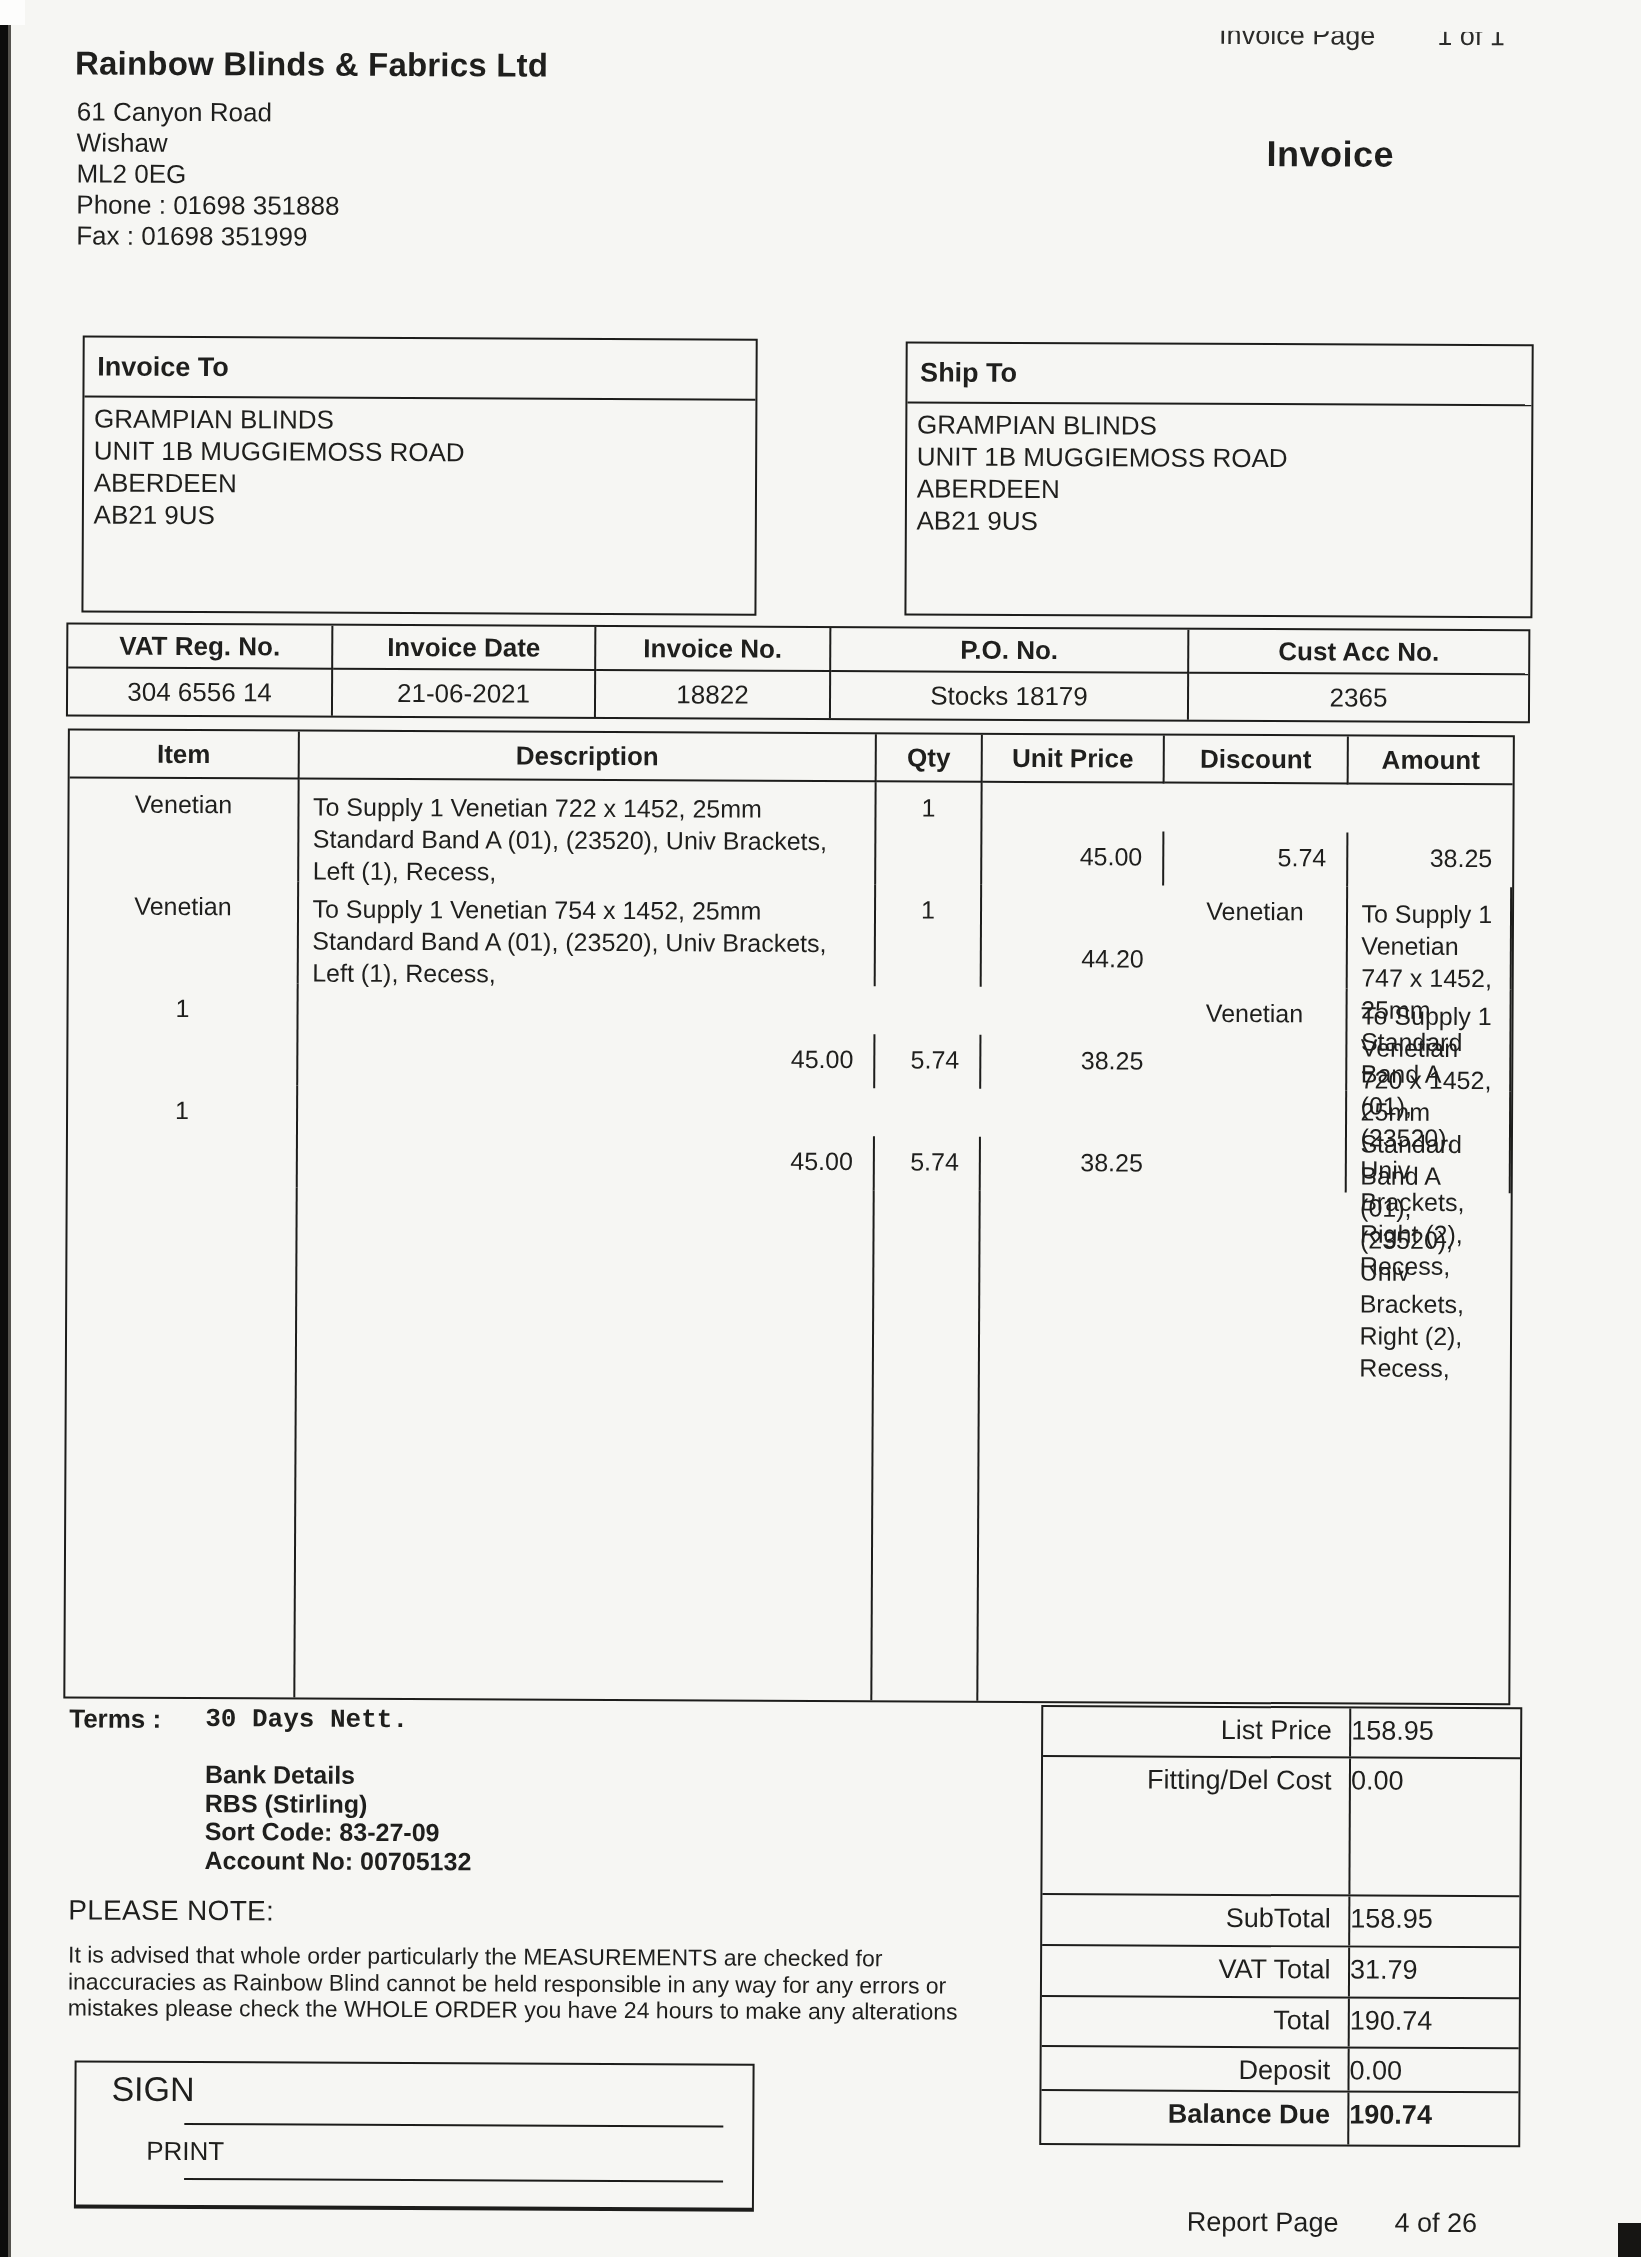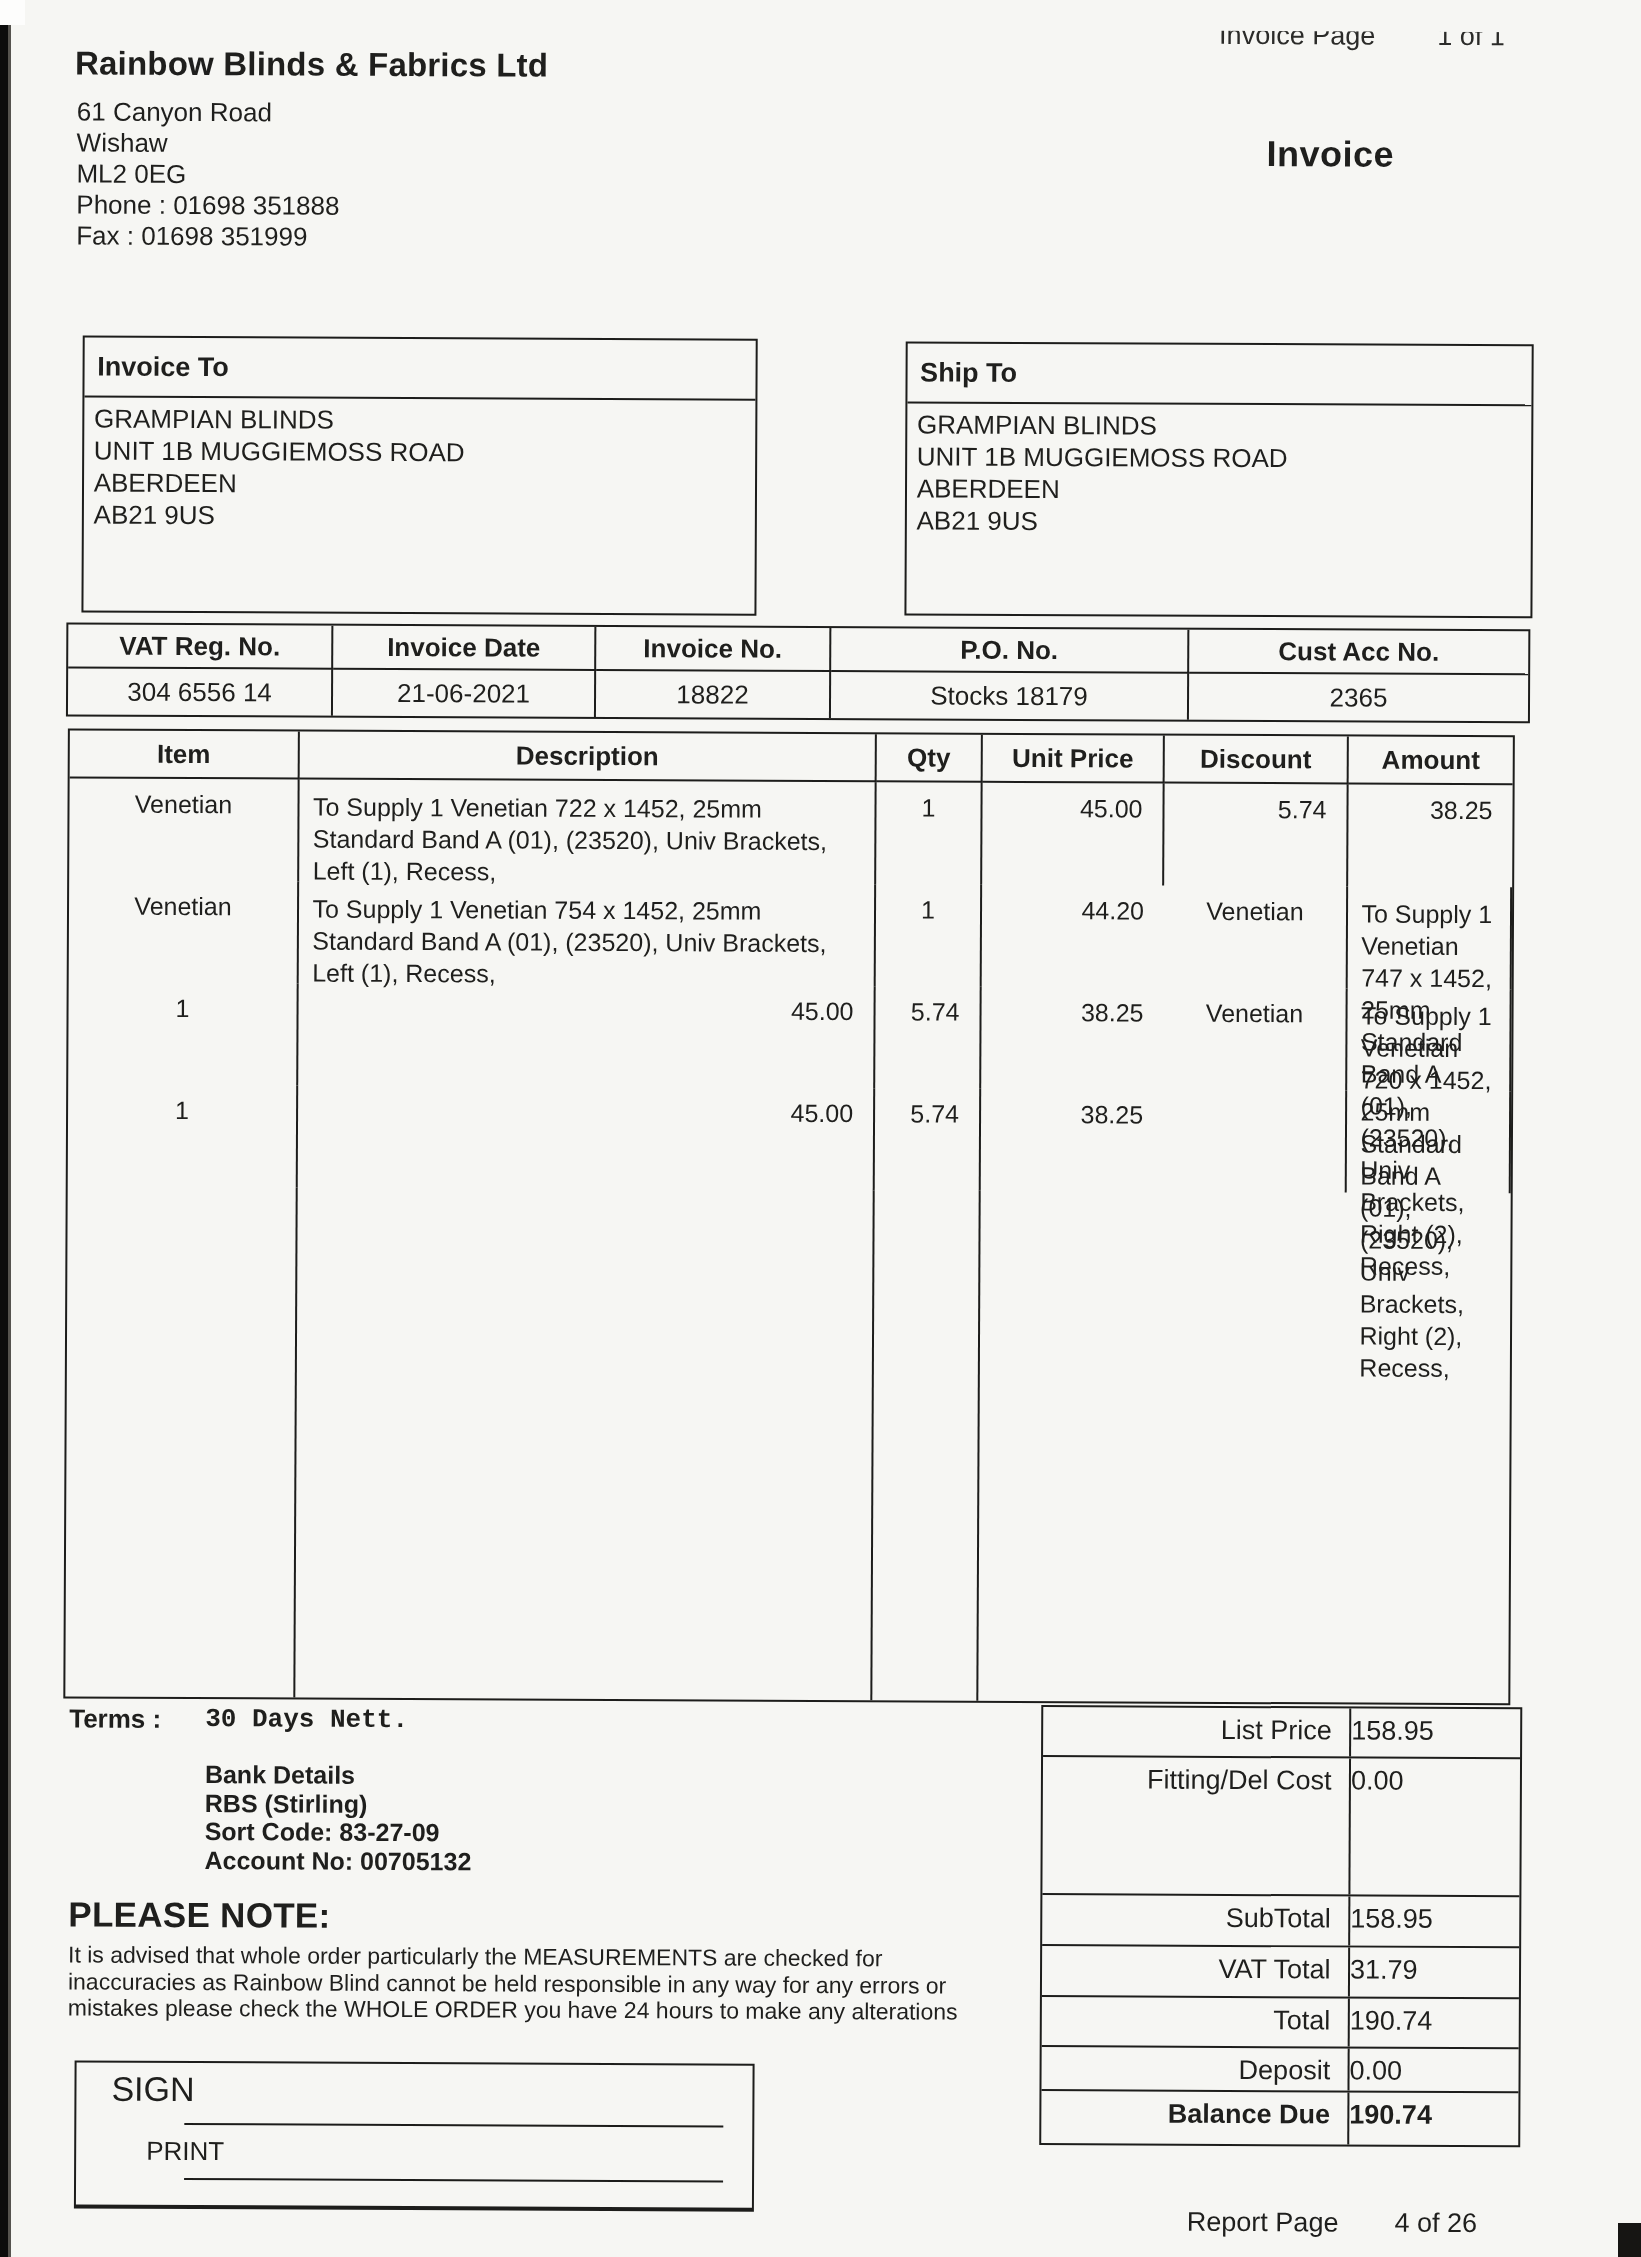--- a/index.html
+++ b/index.html
@@ -38,35 +38,35 @@
   .items{left:66px;top:732px;width:1443px;height:966px;border:2.9px solid #1d1d1b;display:grid;
     grid-template-columns:230px 577px 106px 182px 184px 1fr;
     grid-template-rows:48px 102px 102px 102px 102px 1fr;box-sizing:content-box;}
   .items .hc{border-bottom:2.9px solid #1d1d1b;display:flex;align-items:center;justify-content:center;
     font-weight:bold;font-size:26px;}
   .items .br{border-right:2.4px solid #1d1d1b;}
   .items .c{font-size:25px;padding-top:10.6px;box-sizing:border-box;}
   .items .c-item{text-align:center;}
   .items .c-desc{padding-left:13.5px;padding-right:15.4px;line-height:32px;}
   .items .c-qty{text-align:center;}
-  .items .c-num{text-align:right;padding-right:20px;}
+  .items .c-num{text-align:right;padding-right:20px;margin-top:48px;}
   
   .totals{left:1044px;top:1704px;width:477px;border:2.9px solid #1d1d1b;background:transparent;}
   .trow{display:flex;border-top:2.4px solid #1d1d1b;}
   .trow:first-child{border-top:none;}
   .tlabel{width:308px;border-right:2.4px solid #1d1d1b;text-align:right;
     padding:6.8px 17.4px 0 0;box-sizing:border-box;font-size:27px;}
   .tvalue{flex:1;text-align:left;padding:6.8px 21px 0 0;box-sizing:border-box;font-size:27px;}
   .h-list{height:48px;}.h-fit{height:136px;}.h-sub{height:49px;}.h-vat{height:49px;}
   .h-total{height:48px;}.h-dep{height:42px;}.h-bal{height:52px;}
   
   .terms-label{left:72px;top:1707px;font-size:26px;font-weight:bold;}
   .terms-value{left:208px;top:1707px;font-size:26px;font-weight:bold;font-family:Liberation Mono, monospace;}
   .bank{left:208px;top:1763px;font-size:25px;font-weight:bold;line-height:28.5px;}
-  .please-note{left:72px;top:1898px;font-size:35px;font-weight:bold;letter-spacing:0.3px;}
+  .please-note{left:72px;top:1898px;font-size:28px;font-weight:normal;letter-spacing:0.3px;}
   .note-body{left:72px;top:1945px;width:915px;font-size:23px;line-height:26.6px;}
   
   .sig-box{left:79px;top:2064px;width:676px;height:142px;border:2.9px solid #1d1d1b;
     border-bottom-width:4.8px;}
   .sig-label{position:absolute;left:35px;top:7px;font-size:34px;}
   .print-label{position:absolute;left:35px;top:73px;font-size:26px;margin-left:35px;}
   .sig-line1{position:absolute;left:108px;right:29px;top:60px;border-top:2.4px solid #1c1c1a;}
   .sig-line2{position:absolute;left:108px;right:29px;top:115px;border-top:2.4px solid #1c1c1a;}
   
   .report{left:1192px;top:2205px;display:flex;gap:56px;font-size:27px;white-space:nowrap;}

